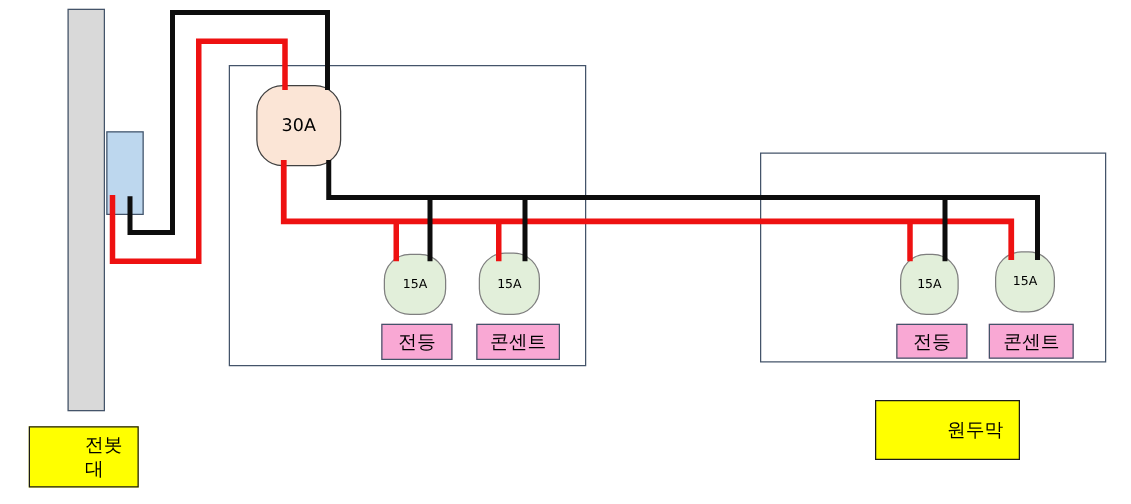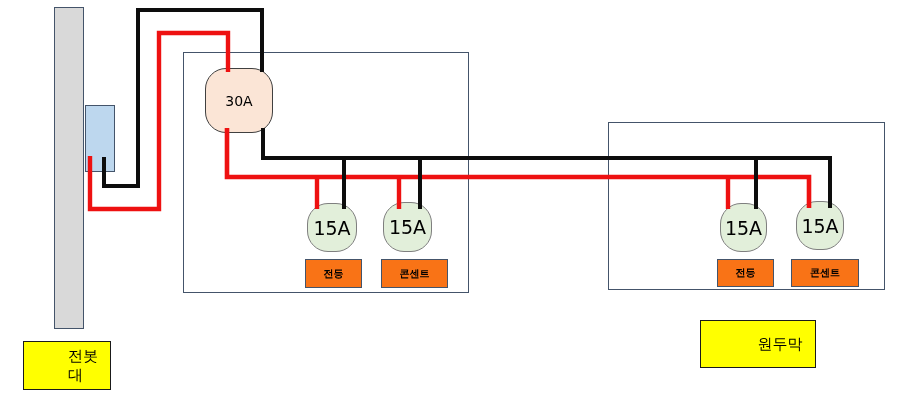--- a/index.html
+++ b/index.html
@@ -46,33 +46,33 @@
     font-size: 14px; color: #000; border-radius: 21px;
   }
   .breaker.main {
     left: 205px; top: 68px; width: 68px; height: 65px;
     background: #fbe5d6;
     border: 1.3px solid #404040;
   }
   .breaker.branch {
     background: #e2efda;
     border: 1.3px solid #7f7f7f;
-    font-size: 19px;
+    font-size: 10px;
   }
   .breaker.b1 { left: 307px; top: 203px; width: 50px; height: 49px; }
   .breaker.b2 { left: 383px; top: 202px; width: 49px; height: 50px; }
   .breaker.b3 { left: 720px; top: 203px; width: 47px; height: 49px; }
   .breaker.b4 { left: 796px; top: 201px; width: 48px; height: 49px; }
 
   
   .load-label {
     display: flex; align-items: center; justify-content: center;
-    background: #f97316;
+    background: #f9a8d4;
     border: 1.3px solid #44546a;
-    font-size: 10px; color: #000; font-weight: bold;
+    font-size: 15px; color: #000;
   }
   .load-label.l1 { left: 305px; top: 259px; width: 57px; height: 29px; }
   .load-label.l2 { left: 381px; top: 259px; width: 67px; height: 29px; }
   .load-label.l3 { left: 717px; top: 259px; width: 57px; height: 28px; }
   .load-label.l4 { left: 791px; top: 259px; width: 68px; height: 28px; }
 
   
   .site-label {
     display: flex; align-items: center; justify-content: center;
     background: #ffff00;

